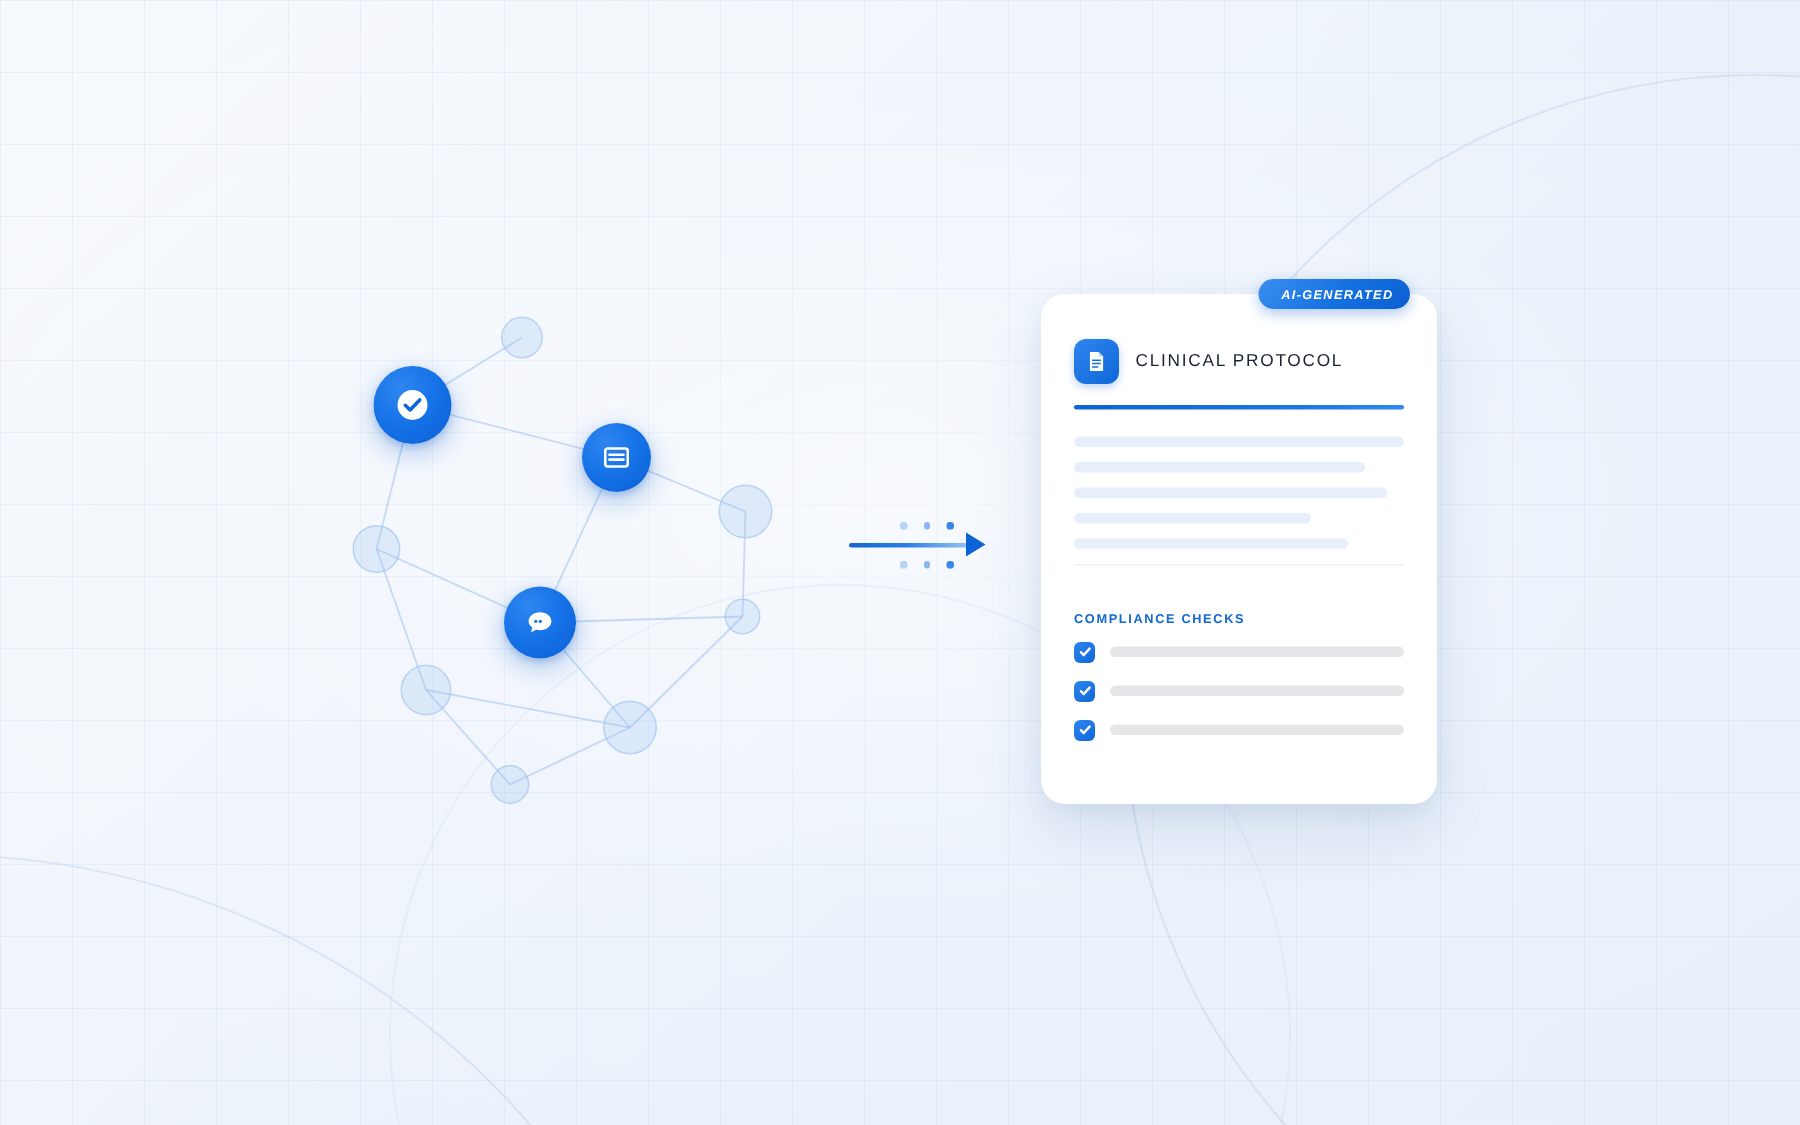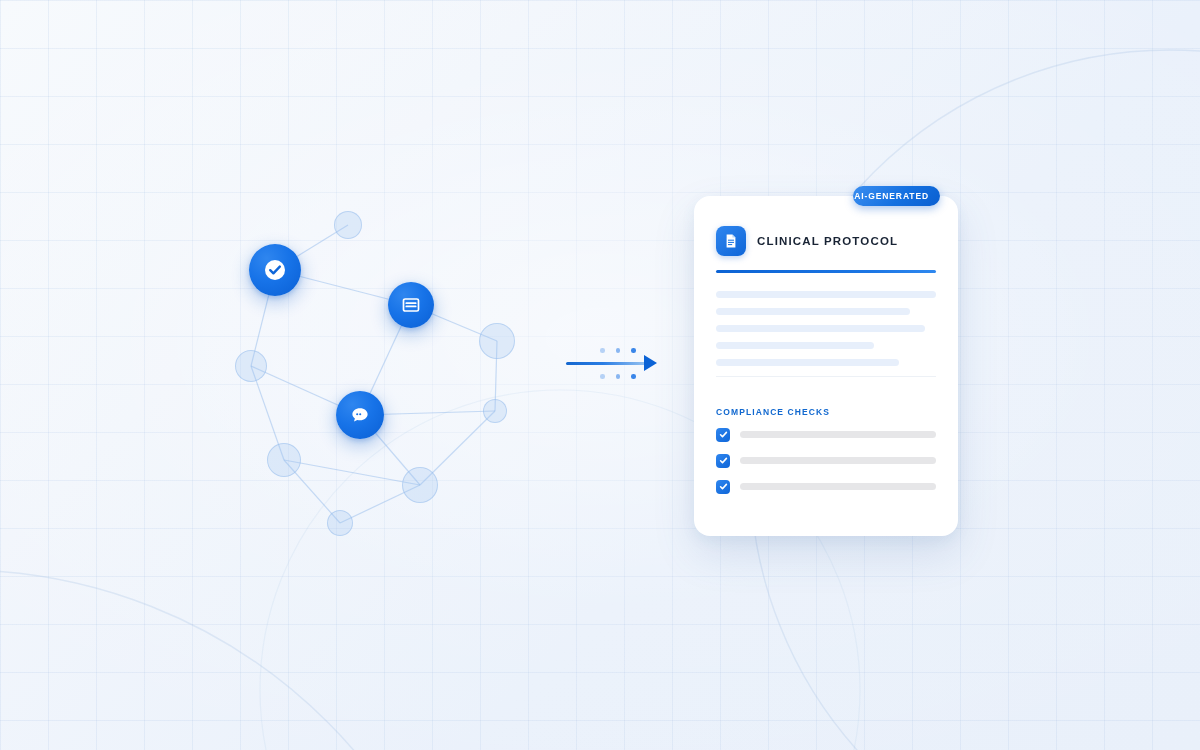--- a/index.html
+++ b/index.html
@@ -145,45 +145,46 @@
 
   .badge {
     position: absolute;
     top: -10px;
     right: 18px;
     background: linear-gradient(135deg, #3b8ef0 0%, #1470e0 55%, #0b5fd0 100%);
     color: #ffffff;
     font-size: 8.5px;
     font-weight: bold;
     letter-spacing: 0.9px;
-    padding: 5px 11px 5px 1px;
+    padding: 5px 11px 5px 15px;
     border-radius: 20px;
     box-shadow: 0 3px 9px rgba(17,95,205,0.35);
     white-space: nowrap;
+    font-style: italic;
   }
 
   .doc-head {
     display: flex;
     align-items: center;
     gap: 11px;
     margin-top: 6px;
   }
   .doc-icon {
     width: 30px; height: 30px;
     border-radius: 8px;
     background: linear-gradient(140deg, #2f86ef 0%, #0f66d8 100%);
     display: flex;
     align-items: center;
     justify-content: center;
     flex: 0 0 auto;
     box-shadow: 0 2px 6px rgba(17,95,205,0.28);
   }
   .doc-title {
     font-size: 11.5px;
-    font-weight: bold;
+    font-weight: normal;
     letter-spacing: 1.15px;
     color: #182334;
   }
 
   .title-rule {
     margin-top: 14px;
     height: 2.5px;
     border-radius: 2px;
     background: linear-gradient(to right, #0c63d4 0%, #1c76e4 70%, #2f88ef 100%);
   }

